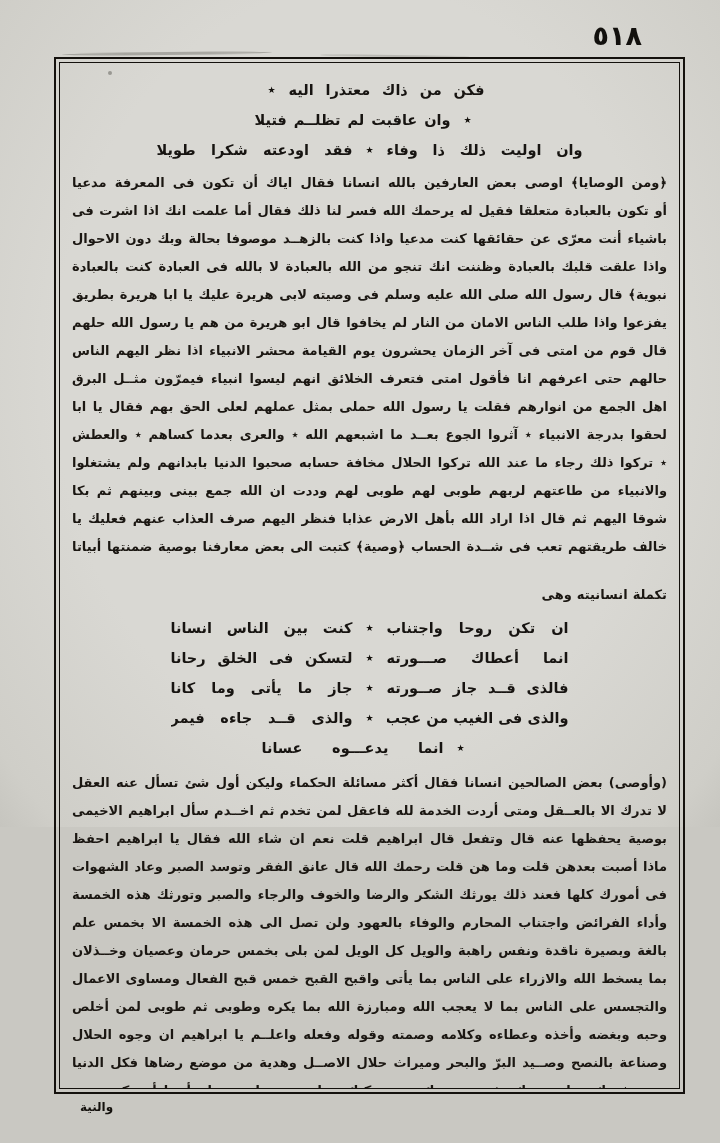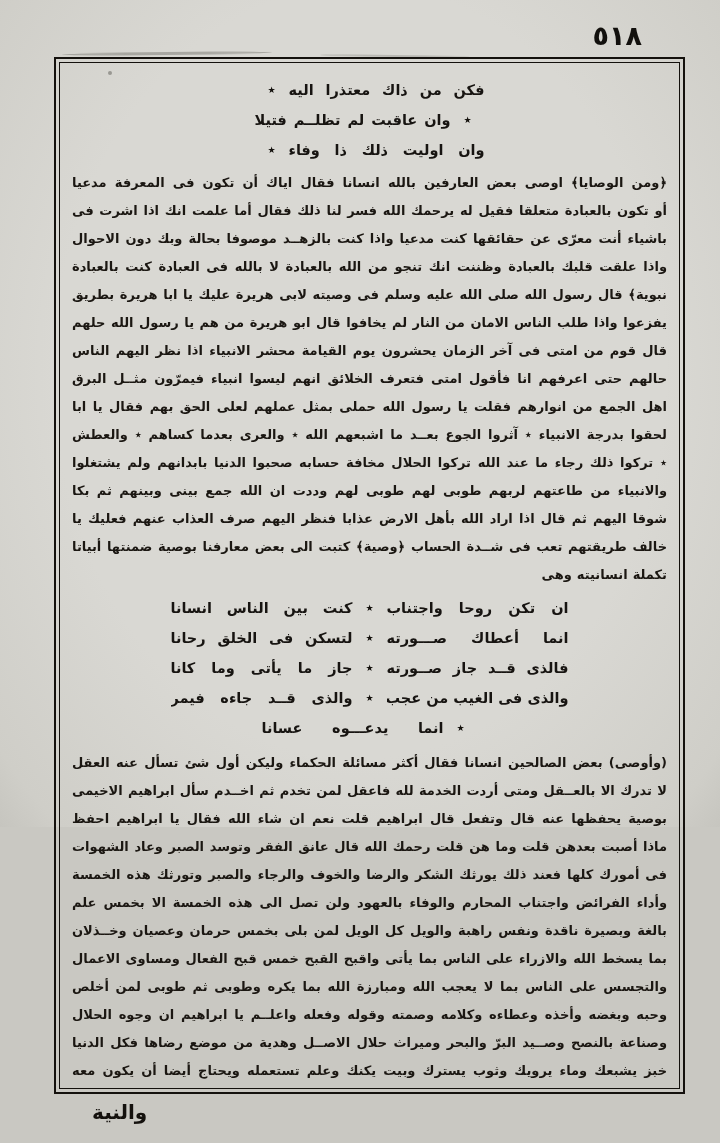--- a/index.html
+++ b/index.html
@@ -61,25 +61,25 @@
   }
   
   .body{direction:rtl;}
   .tline{
     font-size:13px;font-weight:bold;line-height:28px;height:28px;
     color:#1b1712;
     text-align:justify;text-align-last:justify;
     overflow:hidden;
     word-spacing:0.5px;
   }
-  .body1 .tline:last-child{text-align-last:right;}
+  .body1 .tline:last-child{text-align-last:right;margin-top:20px;}
   
   .catchword{
-    position:absolute;top:1100px;left:92px;
-    font-size:20px;font-weight:bold;color:#14110d;direction:rtl;
+    position:absolute;top:1100px;left:80px;
+    font-size:12px;font-weight:bold;color:#14110d;direction:rtl;
   }
 </style>
 </head>
 <body>
 
 <div class="sheet">
 
   <div class="page-number">٥١٨</div>
 
   <div class="smudge s1"></div>
@@ -98,20 +98,21 @@
             </div>
 
             <div class="verse">
               <span class="sep">٭</span>
               <span class="hemi">وان عاقبت لم تظلــم فتيلا</span>
             </div>
 
             <div class="verse">
               <span class="hemi">وان اوليت ذلك ذا وفاء</span>
               <span class="sep">٭</span>
+              <span class="hemi">فقد اودعته شكرا طويلا</span>
             </div>
           </div>
 
         <div class="body body1">
 
             <div class="tline">﴿ومن الوصايا﴾ اوصى بعض العارفين بالله انسانا فقال اياك أن تكون فى المعرفة مدعيا وتكون بالزهــد متحرفا</div>
 
             <div class="tline">أو تكون بالعبادة متعلقا فقيل له يرحمك الله فسر لنا ذلك فقال أما علمت انك اذا اشرت فى المعرفة الى نفســك</div>
 
             <div class="tline">باشياء أنت معرّى عن حقائقها كنت مدعيا واذا كنت بالزهــد موصوفا بحالة وبك دون الاحوال كنت محترفا</div>

